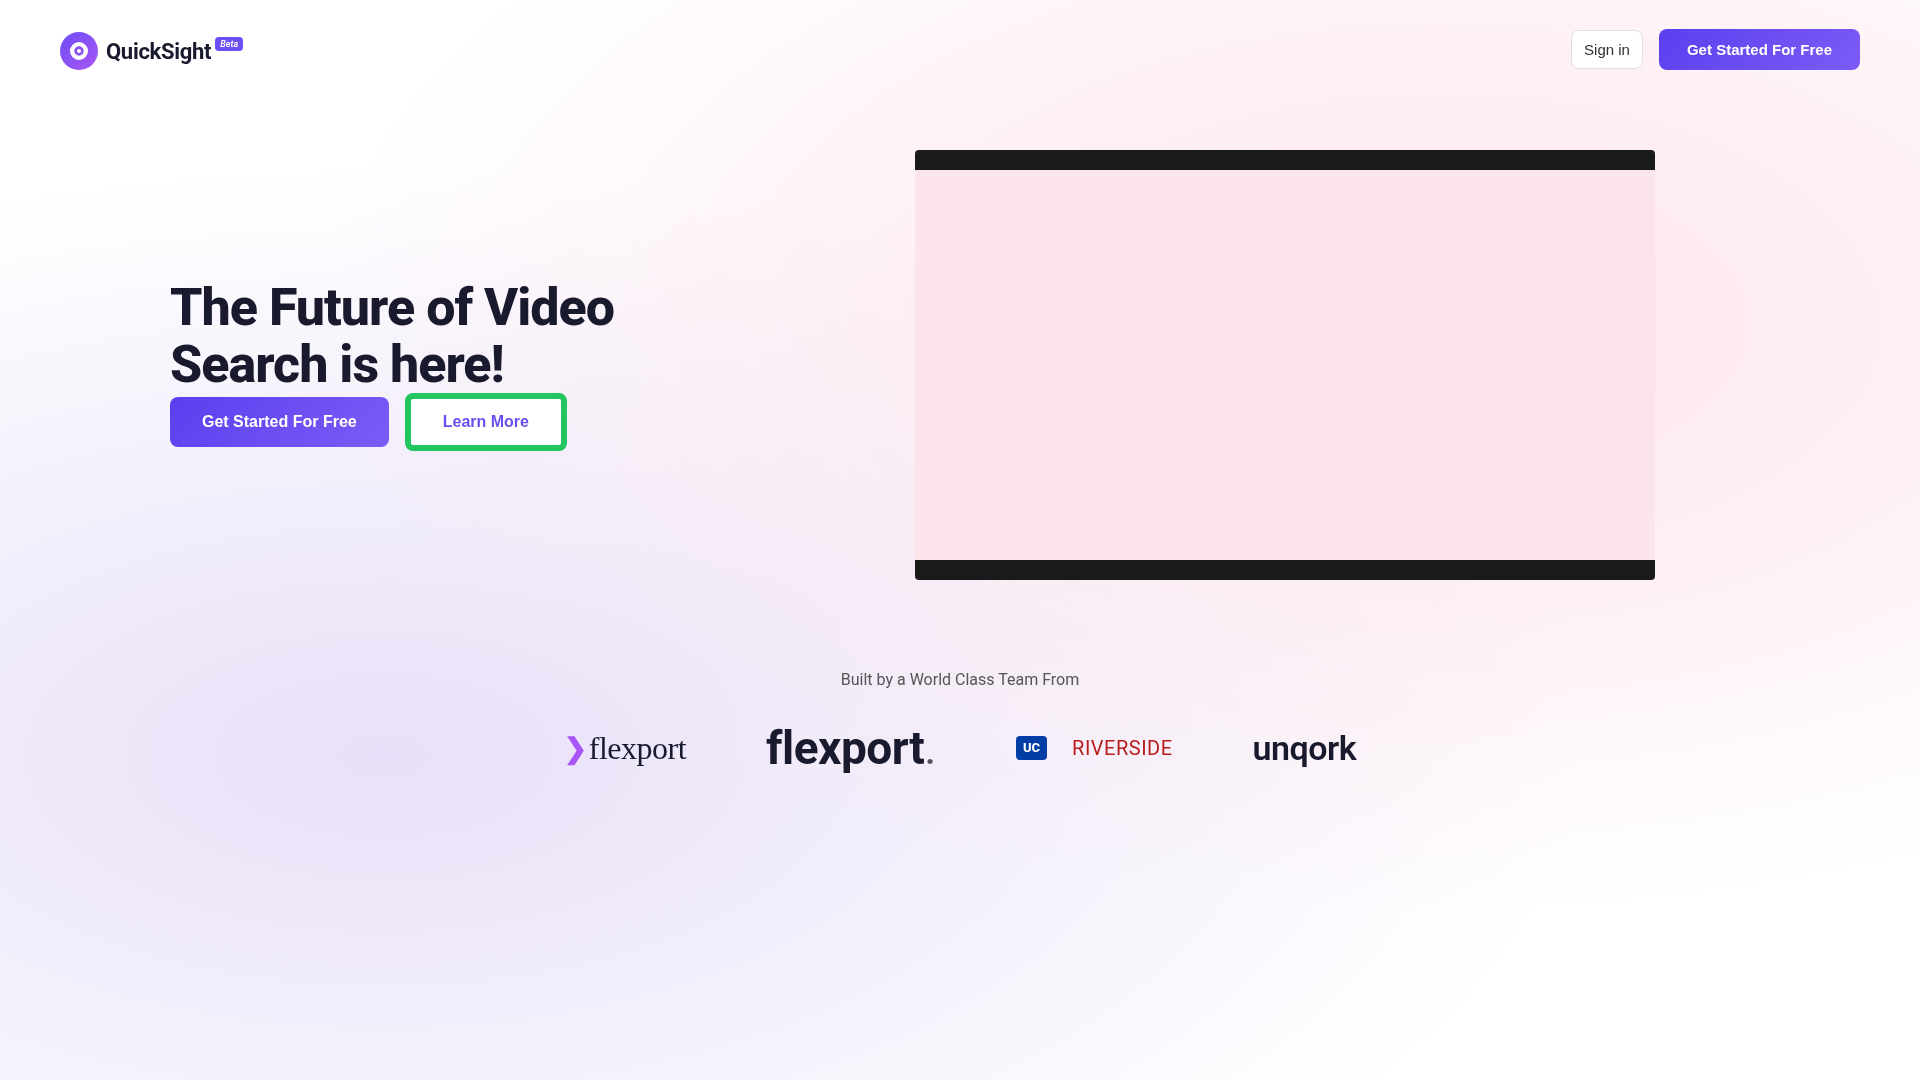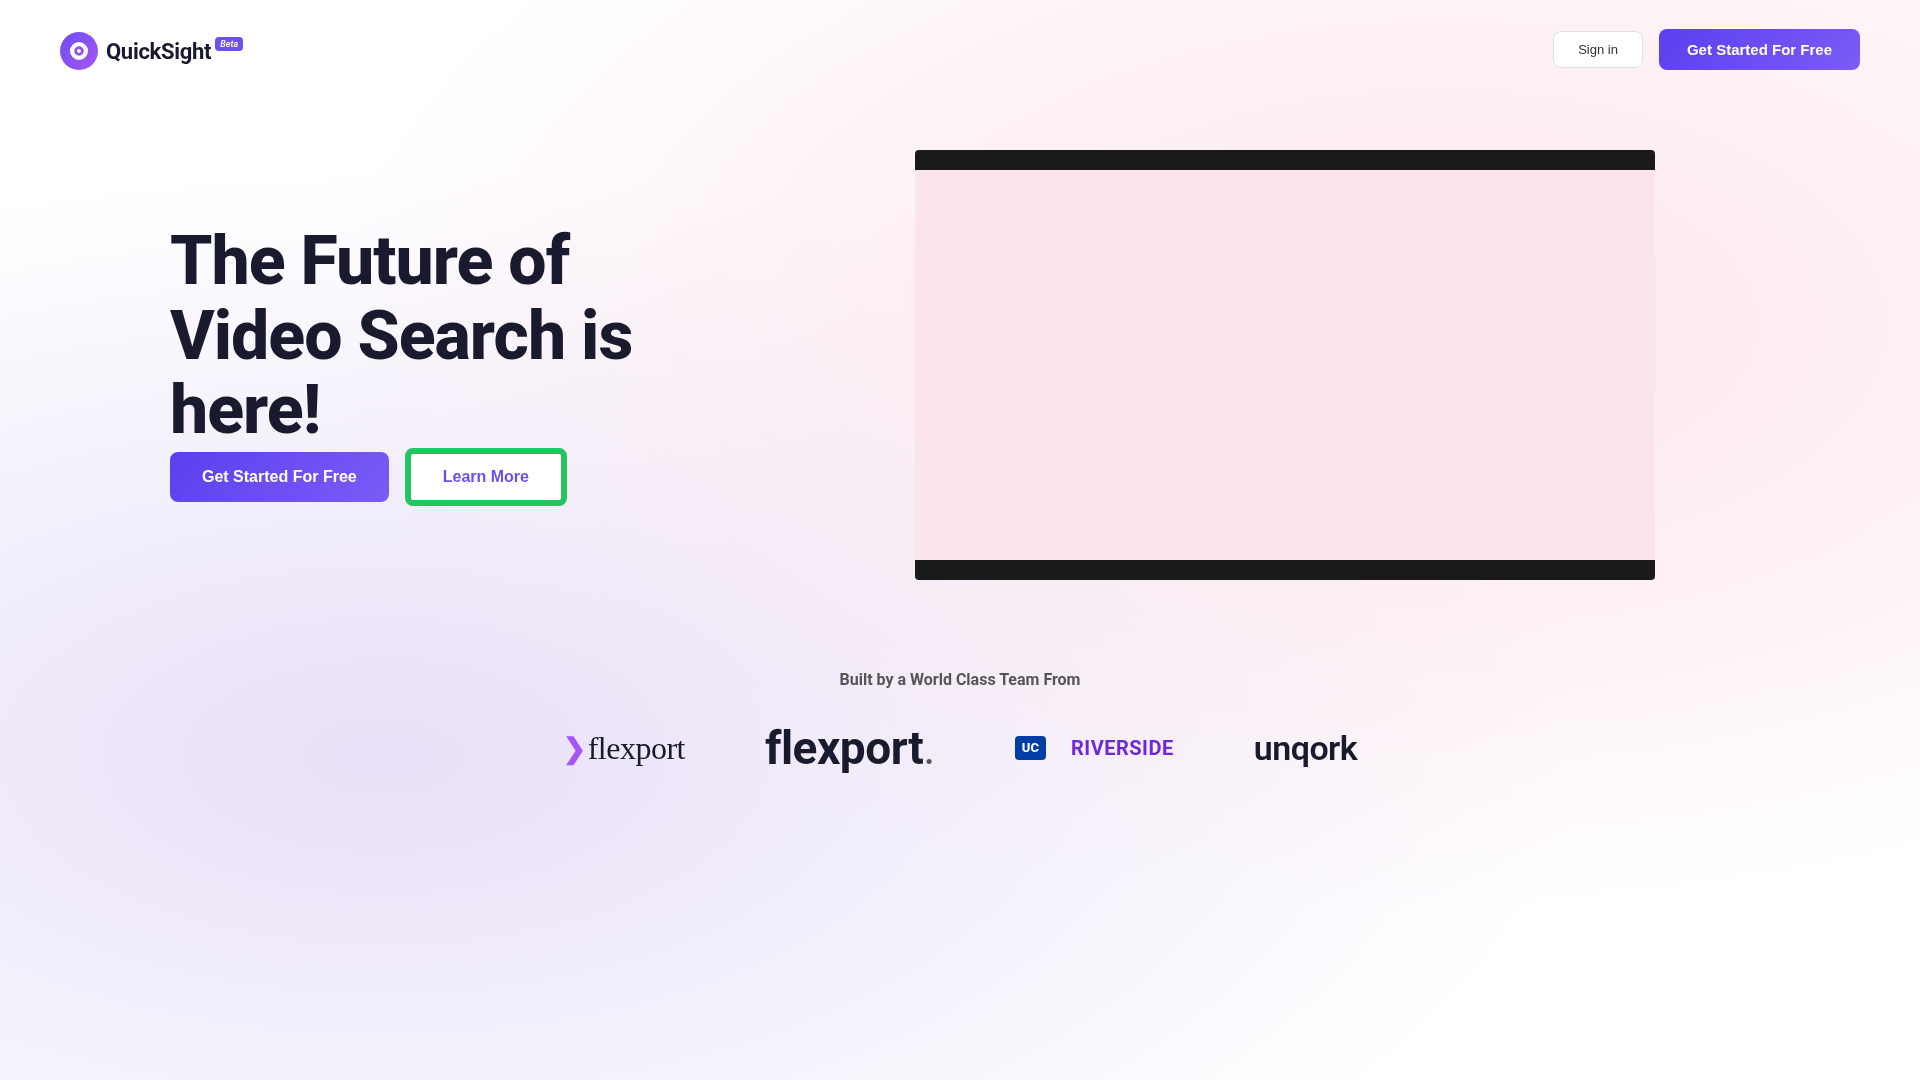--- a/index.html
+++ b/index.html
@@ -83,23 +83,23 @@
     .nav-right {
       display: flex;
       align-items: center;
       gap: 16px;
     }
 
     .btn-signin {
       background: white;
       border: 1px solid #e0e0e0;
       color: #333;
-      font-size: 13px;
+      font-size: 15px;
       font-weight: 500;
-      padding: 10px 24px;
+      padding: 10px 12px;
       border-radius: 8px;
       cursor: pointer;
     }
 
     .btn-get-started-nav {
       background: linear-gradient(135deg, #5b3fef, #7c5cf6);
       color: white;
       font-size: 15px;
       font-weight: 600;
       padding: 12px 28px;
@@ -118,21 +118,21 @@
       gap: 80px;
       margin-top: 20px;
     }
 
     .hero-left {
       flex: 0 0 520px;
       max-width: 520px;
     }
 
     .hero-title {
-      font-size: 68px;
+      font-size: 52px;
       font-weight: 800;
       color: #1a1a2e;
       line-height: 1.1;
       letter-spacing: -1px;
     }
 
     .hero-desc {
       font-size: 18px;
       color: #555;
       line-height: 1.65;
@@ -218,21 +218,21 @@
       position: relative;
       z-index: 5;
       margin-top: 90px;
       text-align: center;
     }
 
     .brands-label {
       font-size: 16px;
       color: #555;
       margin-bottom: 32px;
-      font-weight: 700;
+      font-weight: 400;
     }
 
     .brands-row {
       display: flex;
       align-items: center;
       justify-content: center;
       gap: 80px;
     }
 
     
@@ -279,22 +279,22 @@
       color: white;
       font-size: 13px;
       font-weight: 800;
       padding: 4px 7px;
       border-radius: 4px;
       line-height: 1.2;
     }
 
     .ucr-text {
       font-size: 20px;
-      font-weight: 700;
-      color: #6d28d9;
+      font-weight: 400;
+      color: #b91c1c;
       letter-spacing: 0.5px;
     }
 
     
     .logo-unqork {
       font-size: 34px;
       font-weight: 600;
       color: #1a1a2e;
       letter-spacing: -0.5px;
       text-align: right;

